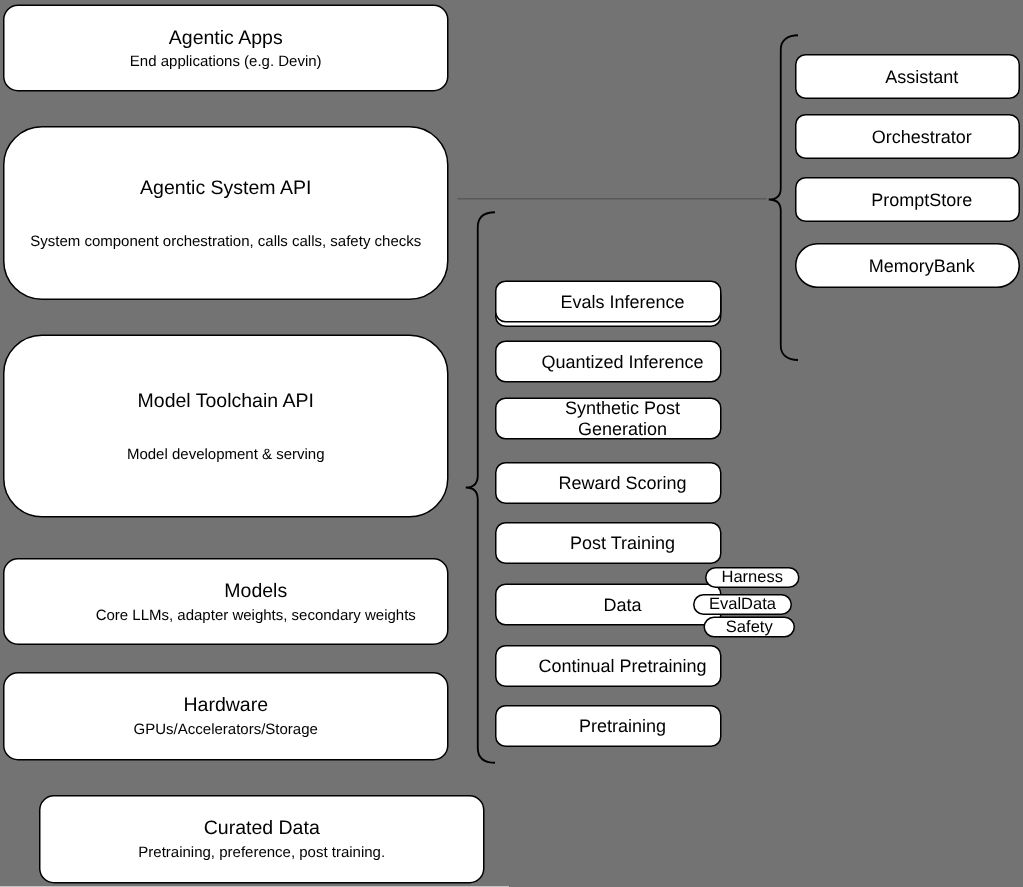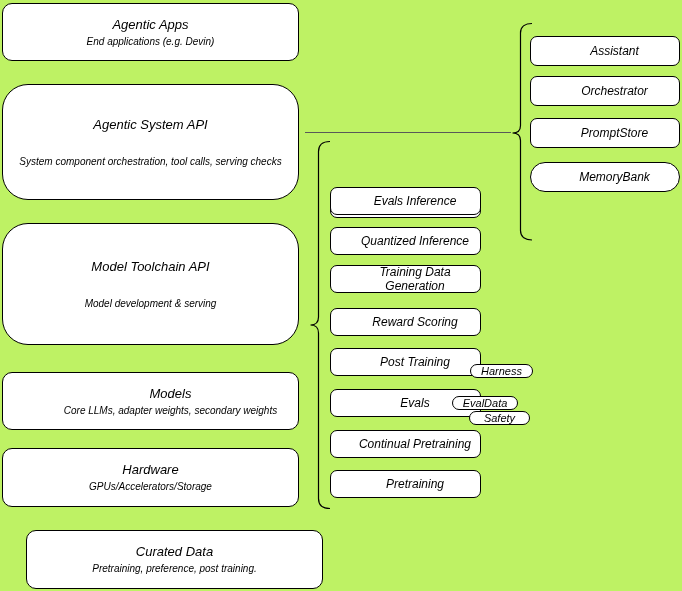--- a/index.html
+++ b/index.html
@@ -1,23 +1,22 @@
 <!DOCTYPE html>
 <html><head>
 <meta charset="utf-8">
 <style>
   html,body{margin:0;padding:0;background:#ffffff;}
   .canvas{
     position:relative;
     width:682px;height:591px;
-    background:#bef264;
+    background:#737373;
     font-family:"Liberation Sans", sans-serif;
     color:#000000;
     overflow:hidden;
-    font-style:italic;
   }
   .connectors{position:absolute;left:0;top:0;width:682px;height:591px;}
   .box{
     position:absolute;
     background:#ffffff;
     border:1px solid #000000;
     display:flex;flex-direction:column;align-items:center;justify-content:center;
     text-align:center;
     box-sizing:border-box;
   }
@@ -64,21 +63,21 @@
              L 520.5 230.5 C 520.5 237 525.5 240 532 240"></path>
   </svg>
 
   <div class="box lbox r10" style="top:3px;height:58px;">
     <div class="title">Agentic Apps</div>
     <div class="subtitle">End applications (e.g. Devin)</div>
   </div>
 
   <div class="box lbox r26" style="top:84px;height:116px;">
     <div class="title">Agentic System API</div>
-    <div class="subtitle">System component orchestration, tool calls, serving checks</div>
+    <div class="subtitle">System component orchestration, calls calls, safety checks</div>
   </div>
 
   <div class="box lbox r26" style="top:223px;height:122px;">
     <div class="title">Model Toolchain API</div>
     <div class="subtitle">Model development &amp; serving</div>
   </div>
 
   <div class="box lbox r10" style="top:372px;height:58px;padding-left:40px;">
     <div class="title">Models</div>
     <div class="subtitle">Core LLMs, adapter weights, secondary weights</div>
@@ -97,42 +96,42 @@
   <div class="box mbox" style="top:145px;margin-top:45px;">
     <span>Realtime Inference</span>
   </div>
   <div class="box mbox" style="top:187px;">
     <span>Evals Inference</span>
   </div>
   <div class="box mbox" style="top:227px;">
     <span>Quantized Inference</span>
   </div>
   <div class="box mbox" style="top:265px;">
-    <span>Training Data Generation</span>
+    <span>Synthetic Post Generation</span>
   </div>
   <div class="box mbox" style="top:308px;">
     <span>Reward Scoring</span>
   </div>
   <div class="box mbox" style="top:348px;">
     <span>Post Training</span>
   </div>
   <div class="box mbox" style="top:389px;">
-    <span>Evals</span>
+    <span>Data</span>
   </div>
   <div class="box mbox" style="top:470px;">
     <span>Pretraining</span>
   </div>
   <div class="box mbox" style="top:430px;">
     <span>Continual Pretraining</span>
   </div>
 
-  <div class="box pill" style="left:470px;top:364px;width:63px;height:14px;text-align:center;">
+  <div class="box pill" style="left:470px;top:378px;width:63px;height:14px;text-align:center;">
     <span>Harness</span>
   </div>
-  <div class="box pill" style="left:452px;top:396px;width:66px;height:14px;">
+  <div class="box pill" style="left:462px;top:396px;width:66px;height:14px;">
     <span>EvalData</span>
   </div>
   <div class="box pill" style="left:469px;top:411px;width:61px;height:14px;">
     <span>Safety</span>
   </div>
 
   <div class="box rbox" style="top:36px;">
     <span>Assistant</span>
   </div>
   <div class="box rbox" style="top:76px;">

